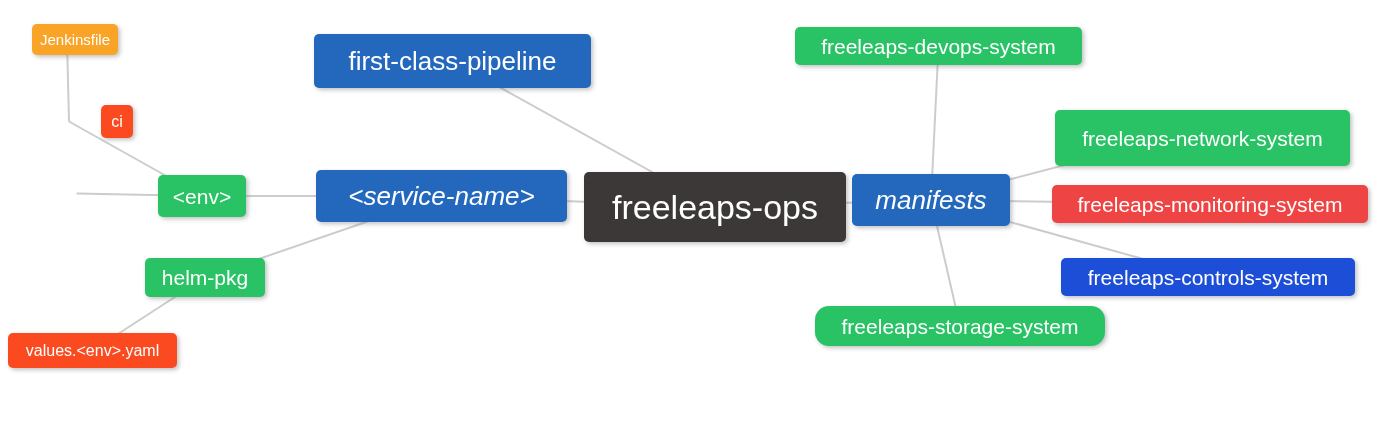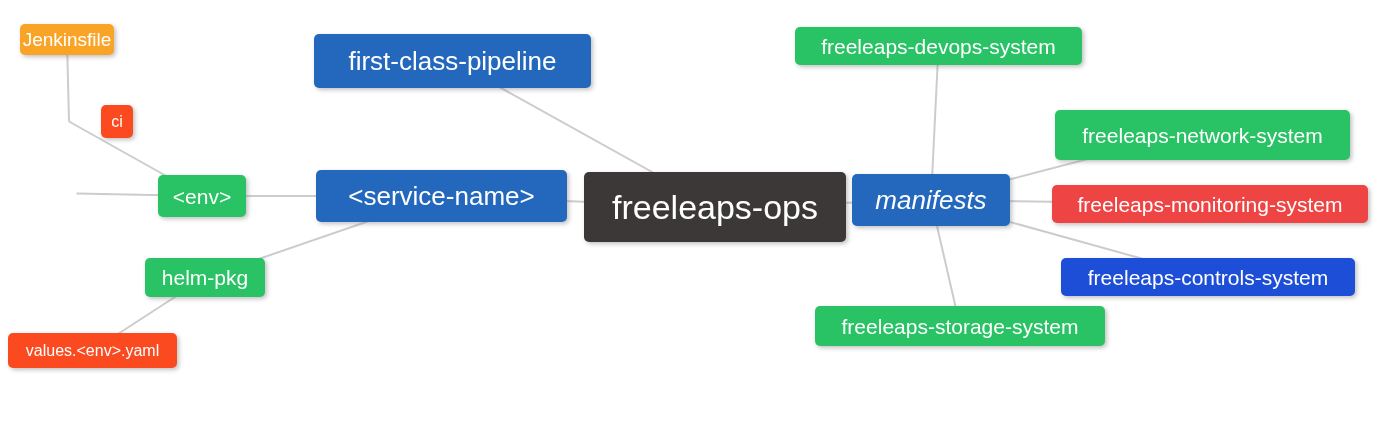--- a/index.html
+++ b/index.html
@@ -55,25 +55,25 @@
       <line x1="205" y1="277.5" x2="92.5" y2="350.5" stroke="#cccccc" stroke-width="2"></line>
       <line x1="931" y1="200" x2="938.5" y2="46" stroke="#cccccc" stroke-width="2"></line>
       <line x1="931" y1="200" x2="1202.5" y2="129" stroke="#cccccc" stroke-width="2"></line>
       <line x1="931" y1="200" x2="1210" y2="204" stroke="#cccccc" stroke-width="2"></line>
       <line x1="931" y1="200" x2="1208" y2="277" stroke="#cccccc" stroke-width="2"></line>
       <line x1="931" y1="200" x2="960" y2="326" stroke="#cccccc" stroke-width="2"></line>
     </svg>
 
 <div class="node" style="left: 584px; top: 172px; width: 262px; height: 70px; font-size: 34px; background: rgb(59, 56, 55); color: rgb(255, 255, 255);">freeleaps-ops</div>
     <div class="node" style="left: 314px; top: 34px; width: 277px; height: 54px; font-size: 26px; background: rgb(35, 104, 189); color: rgb(255, 255, 255);">first-class-pipeline</div>
-    <div class="node" style="left: 316px; top: 170px; width: 251px; height: 52px; font-size: 26px; background: rgb(35, 104, 189); color: rgb(255, 255, 255);">&lt;service-name&gt;</div>
+    <div class="node" style="left: 316px; top: 170px; width: 251px; height: 52px; font-size: 26px; background: rgb(35, 104, 189); color: rgb(255, 255, 255); font-style: italic;">&lt;service-name&gt;</div>
     <div class="node" style="left: 852px; top: 174px; width: 158px; height: 52px; font-size: 26px; background: rgb(35, 104, 189); color: rgb(255, 255, 255); font-style: italic;">manifests</div>
     <div class="node" style="left: 158px; top: 175px; width: 88px; height: 42px; font-size: 21px; background: rgb(41, 195, 101); color: rgb(255, 255, 255);">&lt;env&gt;</div>
     <div class="node" style="left: 145px; top: 258px; width: 120px; height: 39px; font-size: 21px; background: rgb(41, 195, 101); color: rgb(255, 255, 255);">helm-pkg</div>
     <div class="node" style="left: 53px; top: 105px; width: 32px; height: 33px; font-size: 16px; background: rgb(251, 74, 31); color: rgb(255, 255, 255); margin-left: 48px;">ci</div>
     <div class="node" style="left: 8px; top: 333px; width: 169px; height: 35px; font-size: 16px; background: rgb(251, 74, 31); color: rgb(255, 255, 255);">values.&lt;env&gt;.yaml</div>
-    <div class="node" style="left: 20px; top: 24px; width: 94px; height: 31px; font-size: 19px; background: rgb(249, 163, 39); color: rgb(255, 255, 255);">Jenkinsfile</div>
+    <div class="node" style="left: 32px; top: 24px; width: 86px; height: 31px; font-size: 15px; background: rgb(249, 163, 39); color: rgb(255, 255, 255);">Jenkinsfile</div>
     <div class="node" style="left: 795px; top: 27px; width: 287px; height: 38px; font-size: 21px; background: rgb(41, 195, 101); color: rgb(255, 255, 255); padding-left: 8px;">freeleaps-devops-system</div>
-    <div class="node" style="left: 1055px; top: 110px; width: 295px; height: 50px; font-size: 21px; background: rgb(41, 195, 101); color: rgb(255, 255, 255);">freeleaps-network-system</div>
+    <div class="node" style="left: 1055px; top: 110px; width: 295px; height: 56px; font-size: 21px; background: rgb(41, 195, 101); color: rgb(255, 255, 255);">freeleaps-network-system</div>
     <div class="node" style="left: 1052px; top: 185px; width: 316px; height: 38px; font-size: 21px; background: #ef4444; color: rgb(255, 255, 255);">freeleaps-monitoring-system</div>
     <div class="node" style="left: 1061px; top: 258px; width: 294px; height: 38px; font-size: 21px; background: #1d4ed8; color: rgb(255, 255, 255);">freeleaps-controls-system</div>
-    <div class="node" style="left: 815px; top: 306px; width: 290px; height: 40px; font-size: 21px; background: rgb(41, 195, 101); color: rgb(255, 255, 255);">freeleaps-storage-system</div>
+    <div class="node" style="left: 815px; top: 306px; width: 290px; height: 40px; font-size: 21px; background: rgb(41, 195, 101); color: rgb(255, 255, 255); border-radius: 14px;">freeleaps-storage-system</div>
   </div>
 
 </body></html>

